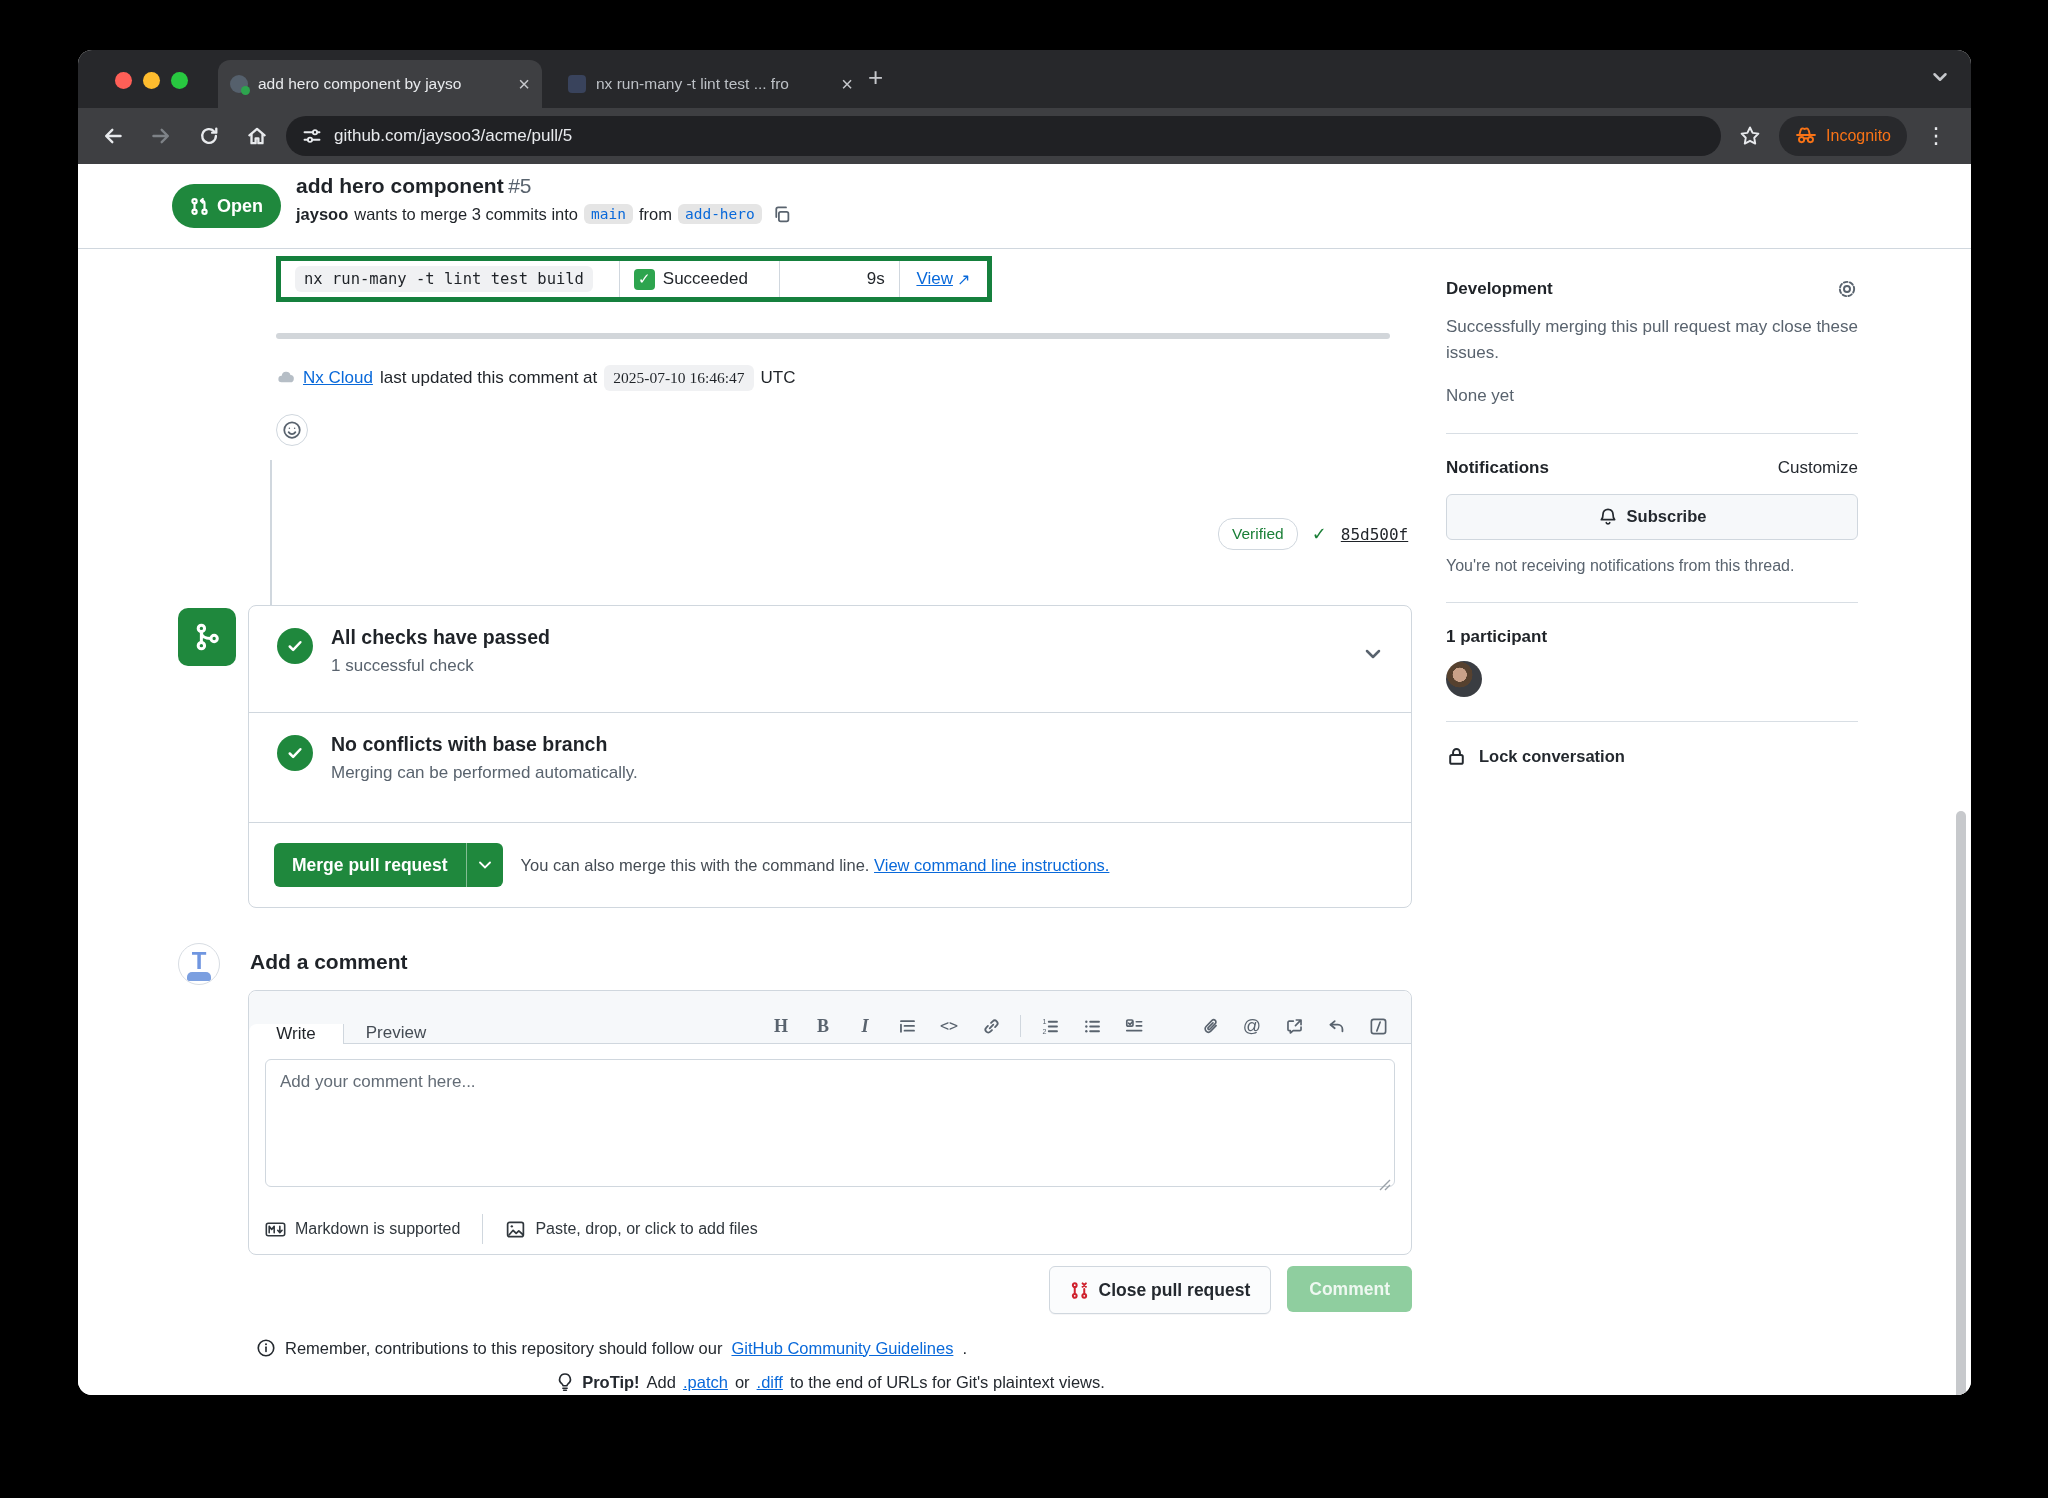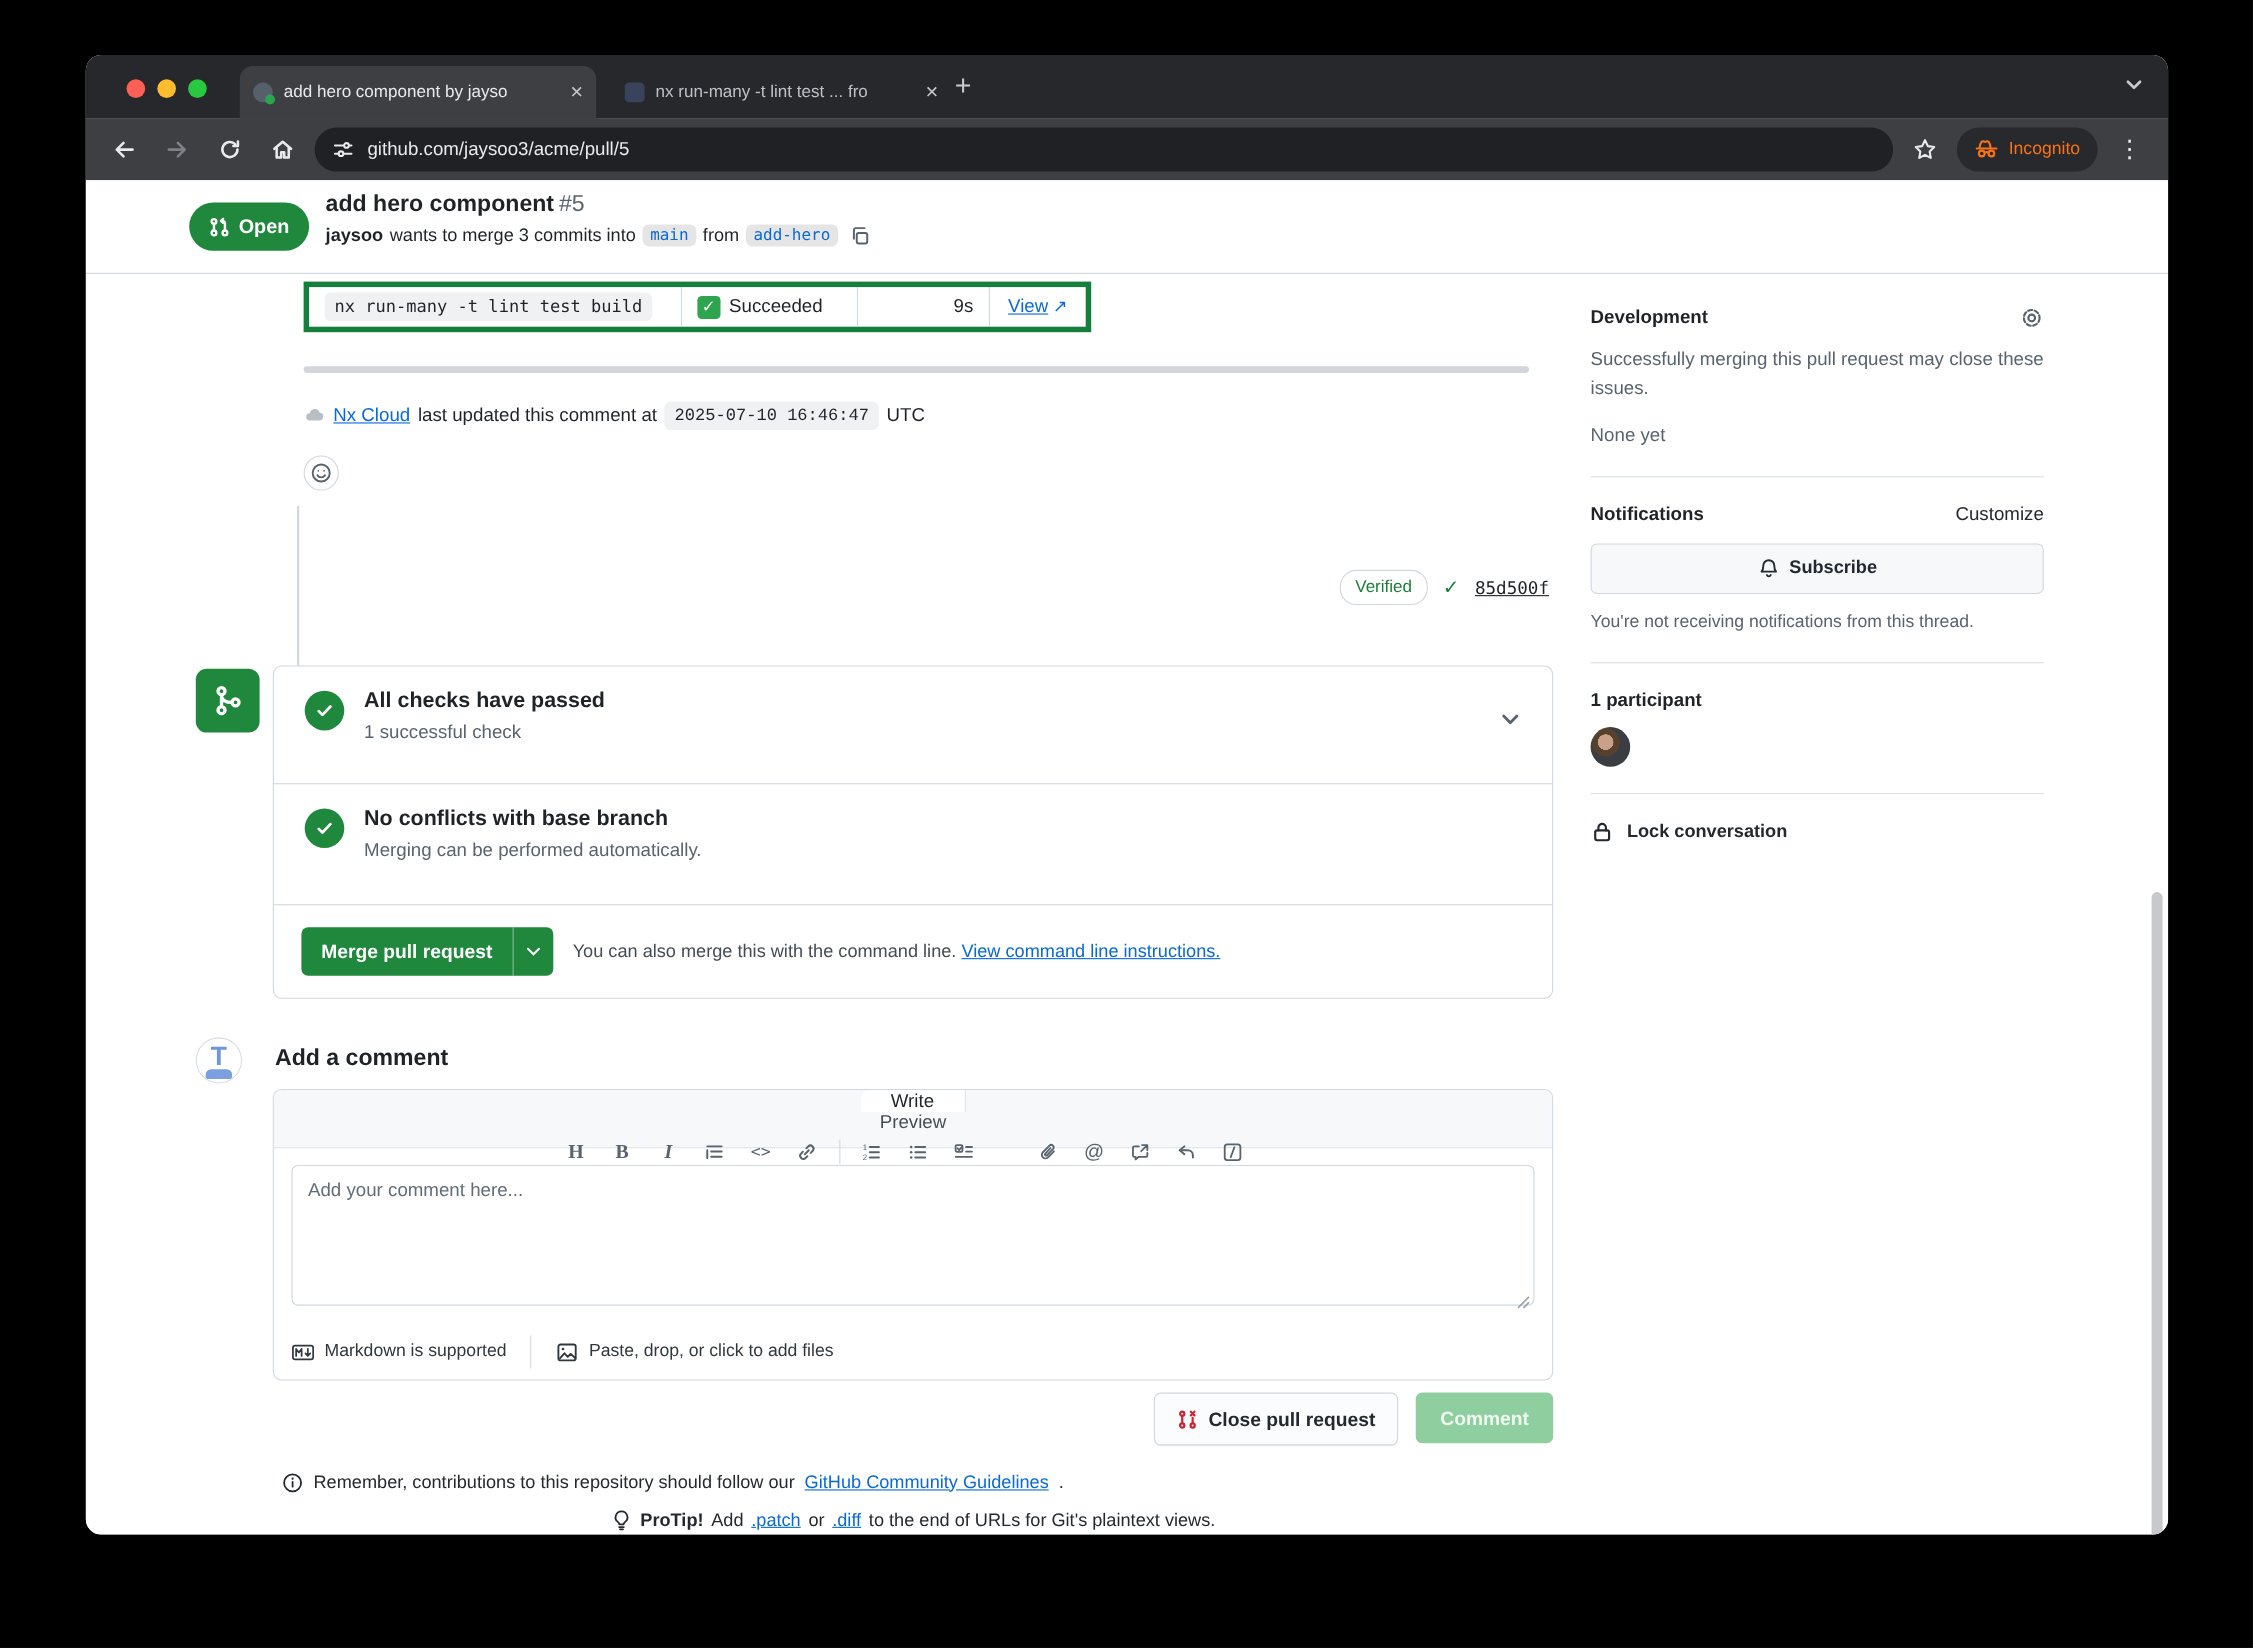--- a/index.html
+++ b/index.html
@@ -39,21 +39,21 @@
   .branch{font-family:"DejaVu Sans Mono",monospace;font-size:14.5px;color:#0969da;background:#e5e5e5;border-radius:6px;padding:2px 7px;}
   .content{position:absolute;left:0;top:84px;right:0;bottom:0;}
   .link{color:#0969da;text-decoration:underline;cursor:pointer;}
   
   .ctable{position:absolute;left:198px;top:8px;width:716px;height:46px;border:5px solid #15803d;display:flex;box-sizing:border-box;}
   .ccell{border-right:1px solid #d0d7de;display:flex;align-items:center;padding:0 14px;box-sizing:border-box;}
   .codechip{font-family:"DejaVu Sans Mono",monospace;font-size:15.5px;background:#f0f1f3;border-radius:6px;padding:4px 9px;color:#1f2328;white-space:nowrap;}
   .succ{width:21px;height:21px;border-radius:4px;background:#2da44e;color:#fff;display:inline-flex;align-items:center;justify-content:center;font-size:15px;margin-right:8px;flex:none;}
   .hbar{position:absolute;left:198px;top:85px;width:1114px;height:6px;background:#d2d6da;border-radius:3px;}
   .nxline{position:absolute;left:198px;top:117px;display:flex;align-items:center;gap:7px;font-size:17px;}
-  .timechip{font-family:Liberation Mono, monospace;font-size:15.5px;background:#f0f1f3;border-radius:6px;padding:4px 9px;}
+  .timechip{font-family:Liberation Serif, serif;font-size:15.5px;background:#f0f1f3;border-radius:6px;padding:4px 9px;}
   .smiley{position:absolute;left:198px;top:166px;width:32px;height:32px;border:1px solid #d0d7de;border-radius:50%;display:flex;align-items:center;justify-content:center;color:#59636e;box-sizing:border-box;}
   .tline{position:absolute;left:192px;top:212px;width:2px;height:145px;background:#d0d7de;}
   .commitrow{position:absolute;left:176px;top:268px;right:714px;height:36px;display:flex;align-items:center;}
   .cavatar{width:26px;height:26px;border-radius:6px;background:radial-gradient(circle at 30% 75%,#4a5058 30%,#1b1f24 31%);margin:0 14px 0 22px;flex:none;}
   .cmsg{font-family:"DejaVu Sans Mono",monospace;font-size:16.5px;color:#1f2328;text-decoration:underline;white-space:nowrap;}
   .commitmeta{position:absolute;left:1140px;top:268px;height:36px;display:flex;align-items:center;gap:14px;}
   .verified{border:1px solid #d0d7de;border-radius:15px;height:30px;display:flex;align-items:center;padding:0 13px;color:#1a7f37;font-size:15.5px;}
   .sha{font-family:"DejaVu Sans Mono",monospace;font-size:16px;color:#1f2328;text-decoration:underline;}
   
   .mergeicon{position:absolute;left:100px;top:360px;width:58px;height:58px;border-radius:10px;background:#1f883d;display:flex;align-items:center;justify-content:center;color:#fff;}
@@ -69,21 +69,21 @@
   .mergebtn{height:44px;border-radius:6px;background:#1f883d;color:#fff;font-weight:bold;font-size:17.5px;display:flex;align-items:center;overflow:hidden;flex:none;}
   .mergebtn .mainpart{padding:0 18px;}
   .mergebtn .caret{width:36px;height:100%;display:flex;align-items:center;justify-content:center;border-left:1px solid rgba(255,255,255,.45);}
   .clitext{font-size:16.5px;color:#454c54;}
   
   .tavatar{position:absolute;left:100px;top:695px;width:42px;height:42px;border-radius:50%;background:#fff;border:1px solid #d8dde3;box-sizing:border-box;display:flex;align-items:center;justify-content:center;position:absolute;overflow:hidden;}
   .tavatar .tchar{color:#7096e0;font-weight:bold;font-size:24px;line-height:1;margin-top:-6px;}
   .tavatar::after{content:"";position:absolute;bottom:3px;left:8px;right:8px;height:9px;border-radius:5px 5px 2px 2px;background:#7b9fe0;}
   .cheading{position:absolute;left:172px;top:702px;font-size:21px;font-weight:bold;}
   .form{position:absolute;left:170px;top:742px;width:1164px;height:265px;border:1px solid #d0d7de;border-radius:8px;box-sizing:border-box;background:#fff;}
-  .formhead{height:52px;background:#f6f8fa;border-bottom:1px solid #d0d7de;border-radius:8px 8px 0 0;display:flex;align-items:center;flex-direction:column;}
+  .formhead{height:52px;background:#f6f8fa;border-bottom:1px solid #d0d7de;border-radius:8px 8px 0 0;display:flex;align-items:flex-end;}
   .wtab{width:94px;background:#fff;border-right:1px solid #d0d7de;border-top-left-radius:8px;display:flex;align-items:center;justify-content:center;font-size:17px;color:#1f2328;margin-bottom:-1px;}
   .ptab{width:104px;display:flex;align-items:center;justify-content:center;font-size:17px;color:#454c54;}
   .fmticons{flex:1;display:flex;align-items:center;justify-content:flex-end;gap:8px;padding-right:16px;color:#59636e;}
   .fico{width:34px;height:34px;display:flex;align-items:center;justify-content:center;font-size:17px;border-radius:6px;}
   .fico.txt{font-weight:bold;font-family:"Liberation Serif",serif;font-size:18px;}
   .fdiv{width:1px;height:22px;background:#d0d7de;margin:0 4px;}
   .fgap{width:26px;}
   textarea.cinput{position:absolute;left:16px;top:68px;width:1130px;height:128px;border:1px solid #d0d7de;border-radius:6px;background:#fff;
      resize:none;box-sizing:border-box;padding:12px 14px;font-family:"Liberation Sans",sans-serif;font-size:17px;color:#1f2328;outline:none;}
   textarea.cinput::placeholder{color:#636c76;}

